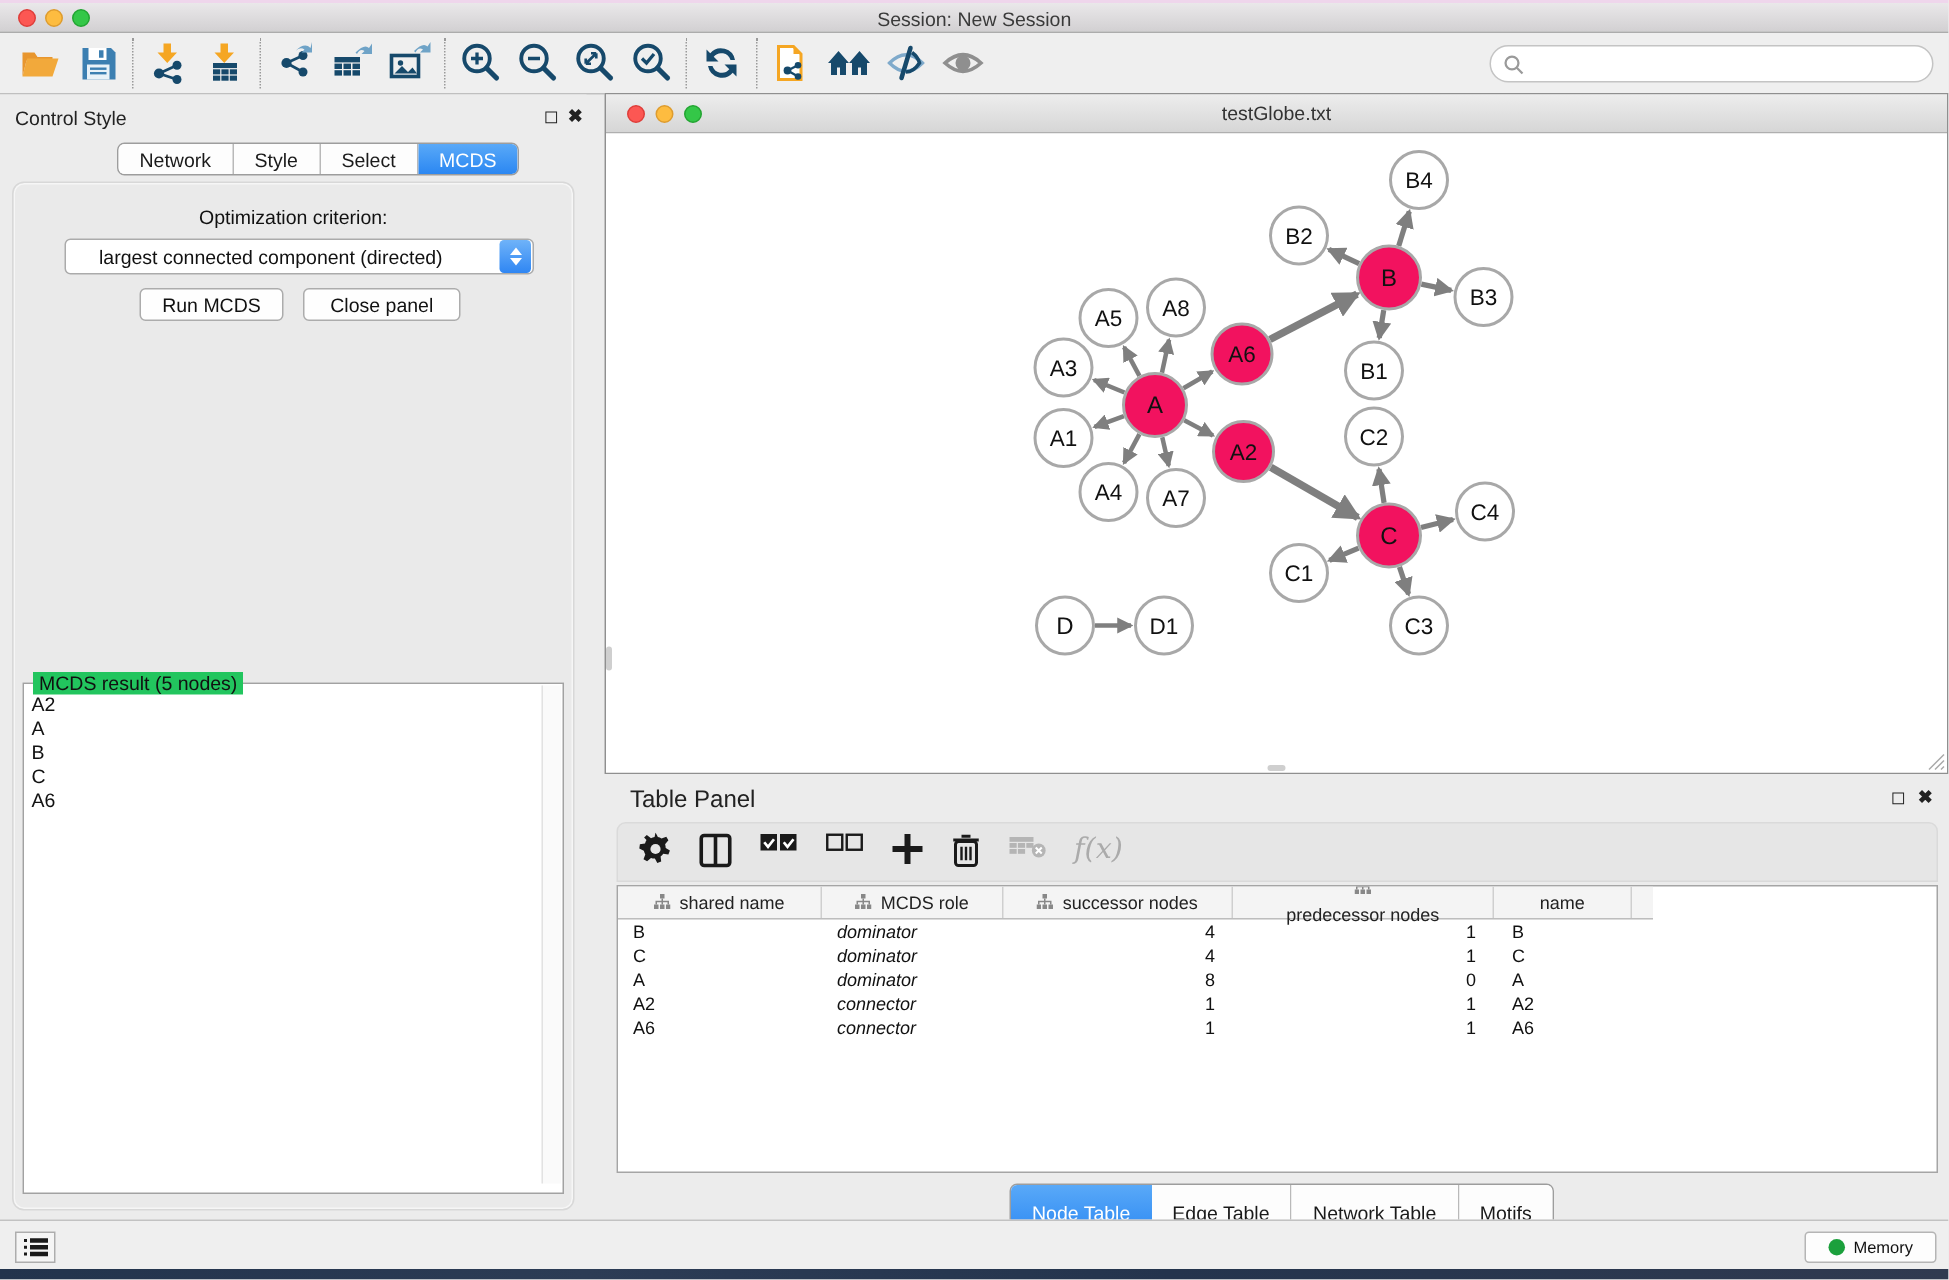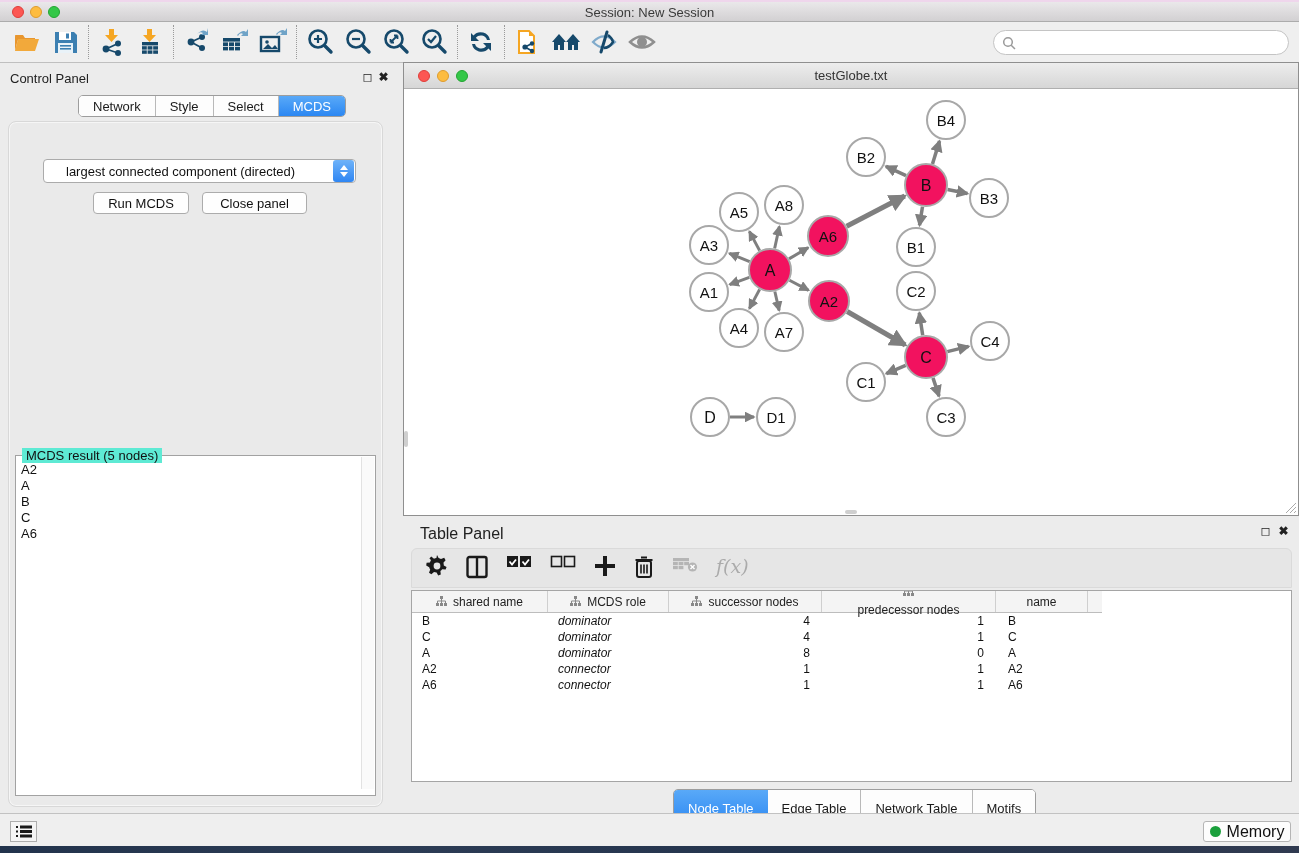--- a/index.html
+++ b/index.html
@@ -39,21 +39,21 @@
   #criterion-select .val { flex:1; font-size:13px; padding-left:22px; color:#111; white-space:nowrap; overflow:hidden; }
   #criterion-select .stepper { width:21px; height:22px; border-radius:3px; background:linear-gradient(#6FB3F9,#2F86F3); margin:0 1px;
     display:flex; flex-direction:column; align-items:center; justify-content:center; gap:2px; }
   .tri-up { width:0;height:0;border-left:4px solid transparent;border-right:4px solid transparent;border-bottom:5px solid #FFF; }
   .tri-down { width:0;height:0;border-left:4px solid transparent;border-right:4px solid transparent;border-top:5px solid #FFF; }
   .push-btn { height:22px; background:#FEFEFE; border:1px solid #ACACAC; border-radius:4px; font-size:13px; color:#111;
     display:flex; align-items:center; justify-content:center; }
   #run-btn { left:84px; top:70px; width:96px; }
   #closepanel-btn { left:193px; top:70px; width:105px; }
   #result-box { left:6px; top:333px; width:361px; height:341px; border:1px solid #A2A2A2; background:#FFF; }
-  #result-legend { left:6px; top:-8px; background:#5eead4; padding:0 4px; font-size:13px; color:#111; }
+  #result-legend { left:6px; top:-8px; background:#22c55e; padding:0 4px; font-size:13px; color:#111; }
   #result-list { left:1px; top:6px; width:345px; }
   #result-list div { font-size:13px; color:#111; line-height:16px; padding-left:4px; }
   #result-scroll { right:1px; top:1px; width:13px; height:332px; background:#FAFAFA; border-left:1px solid #E2E2E2; }
 
   
   #net-window { left:403px; top:62px; width:896px; height:454px; background:#FFF; border:1px solid #8F8F8F;padding-left:28px; }
   #net-titlebar { left:0; top:0; width:100%; height:26px; background:linear-gradient(#EDEDED,#D6D6D6); border-bottom:1px solid #AFAFAF; }
   #net-titlebar .t-red{ left:14px; top:7px; background:#FC5753; border:1px solid #DF3E3A;}
   #net-titlebar .t-yellow{ left:33px; top:7px; background:#FDBC40; border:1px solid #DE9C2E;}
   #net-titlebar .t-green{ left:52px; top:7px; background:#34C748; border:1px solid #23A532;}
@@ -80,21 +80,21 @@
   .nt-cell { font-size:12px; color:#111; overflow:hidden; white-space:nowrap; }
   .c0{ width:136px; padding-left:10px;} .c1{ width:121px; padding-left:10px;font-style:italic;}
   .c2{ width:153px; text-align:right; padding-right:12px;} .c3{ width:174px; text-align:right; padding-right:12px;}
   .c4{ width:92px; padding-left:12px;}
   #tp-tabs { left:270px; top:271px; height:38px; display:flex; border:1px solid #9D9D9D; border-radius:5px; overflow:hidden; background:#FFF; }
 
   
   #status-bar { left:0; top:813px; width:1299px; height:33px; background:#EFEFEF; border-top:1px solid #C2C2C2; }
   #list-btn { left:10px; top:7px; width:27px; height:21px; background:#F5F5F5; border:1px solid #ADADAD; display:flex; align-items:center; justify-content:center; }
   #memory-btn { right:8px; top:7px; width:88px; height:21px; background:#FDFDFD; border:1px solid #B5B5B5; border-radius:3px;
-    display:flex; align-items:center; justify-content:center; gap:6px; font-size:16px; color:#111; }
+    display:flex; align-items:center; justify-content:center; gap:6px; font-size:11px; color:#111; }
   #memory-dot { width:11px; height:11px; border-radius:50%; background:#1BA03C; }
   #desktop-strip { left:0; top:846px; width:1299px; height:7px; background:linear-gradient(90deg,#22334C,#2C3C55 30%,#24344D 60%,#303A50); }
 </style>
 </head>
 <body>
 
 <div id="titlebar" class="abs">
   <div class="abs tl t-red"></div>
   <div class="abs tl t-yellow"></div>
   <div class="abs tl t-green"></div>
@@ -244,32 +244,33 @@
   <div id="toolbar-search">
     <svg width="14" height="14" viewBox="0 0 14 14">
       <circle cx="6" cy="6" r="4.3" fill="none" stroke="#9A9A9A" stroke-width="1.5"></circle>
         <path d="M9.2 9.2 L13 13" stroke="#9A9A9A" stroke-width="1.5"></path>
     </svg>
     <input placeholder="" style="">
   </div>
 </div>
 
 <div id="control-panel" class="abs">
-  <div id="cp-header" class="abs">Control Panel</div>
+  <div id="cp-header" class="abs">Control Style</div>
   <div class="abs panel-ctl" style="left:361px;">◻</div>
   <div class="abs panel-ctl" style="left:377px; font-weight:bold;">✖</div>
 
   <div id="cp-tabs" class="abs">
     <div class="seg-tab">Network</div>
     <div class="seg-tab">Style</div>
     <div class="seg-tab">Select</div>
     <div class="seg-tab sel">MCDS</div>
   </div>
 
   <div id="cp-body" class="abs">
+    <div id="opt-label" class="abs">Optimization criterion:</div>
     <div id="criterion-select" class="abs">
       <div class="val">largest connected component (directed)</div>
       <div class="stepper">
         <div class="tri-up"></div>
           <div class="tri-down"></div>
       </div>
     </div>
     <div id="run-btn" class="abs push-btn">Run MCDS</div>
     <div id="closepanel-btn" class="abs push-btn">Close panel</div>
 

